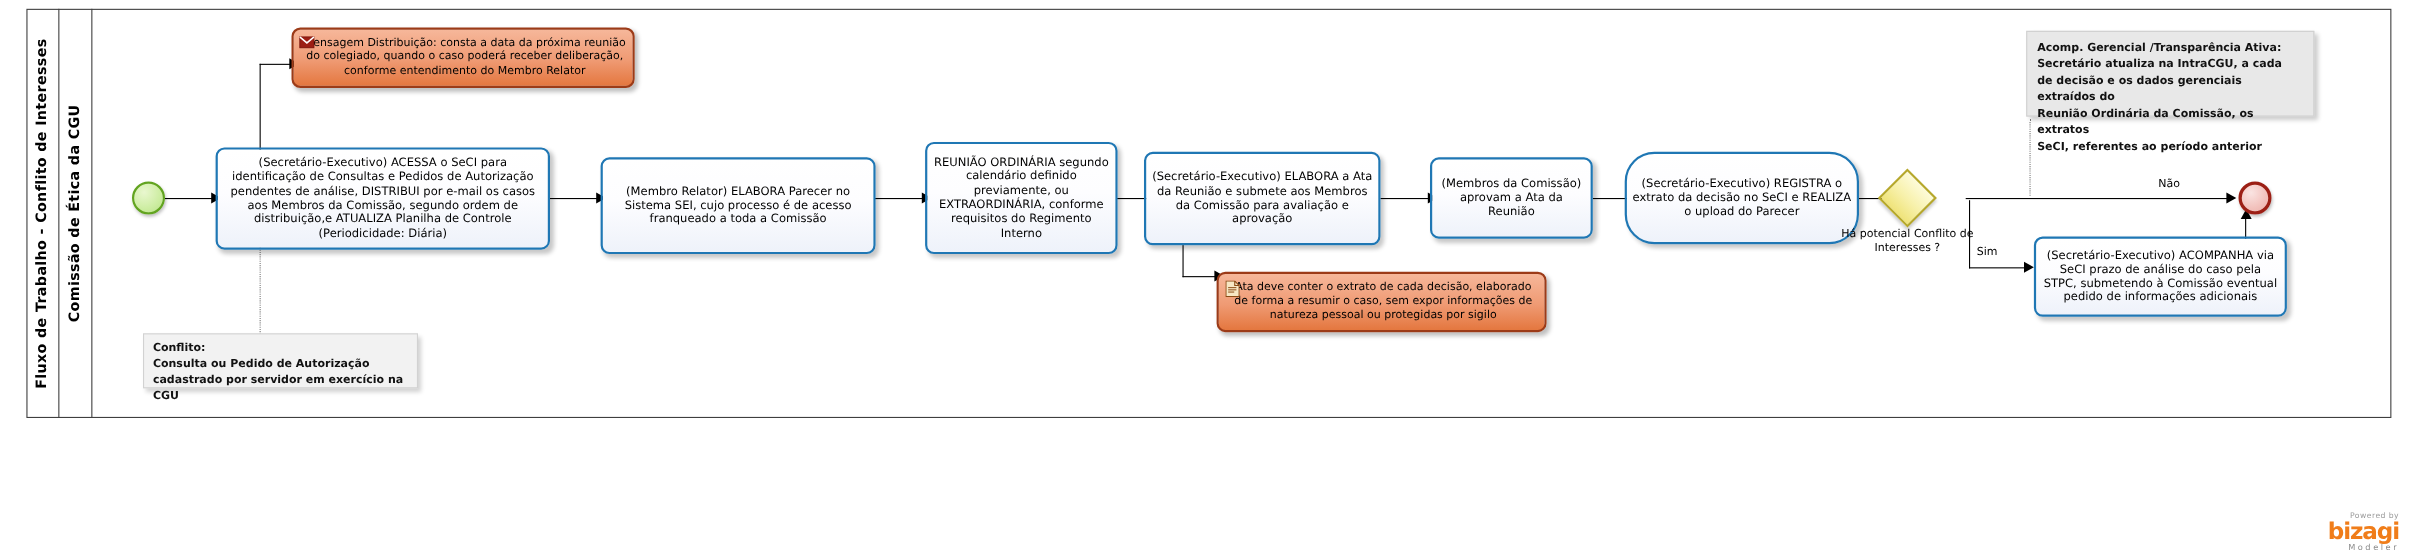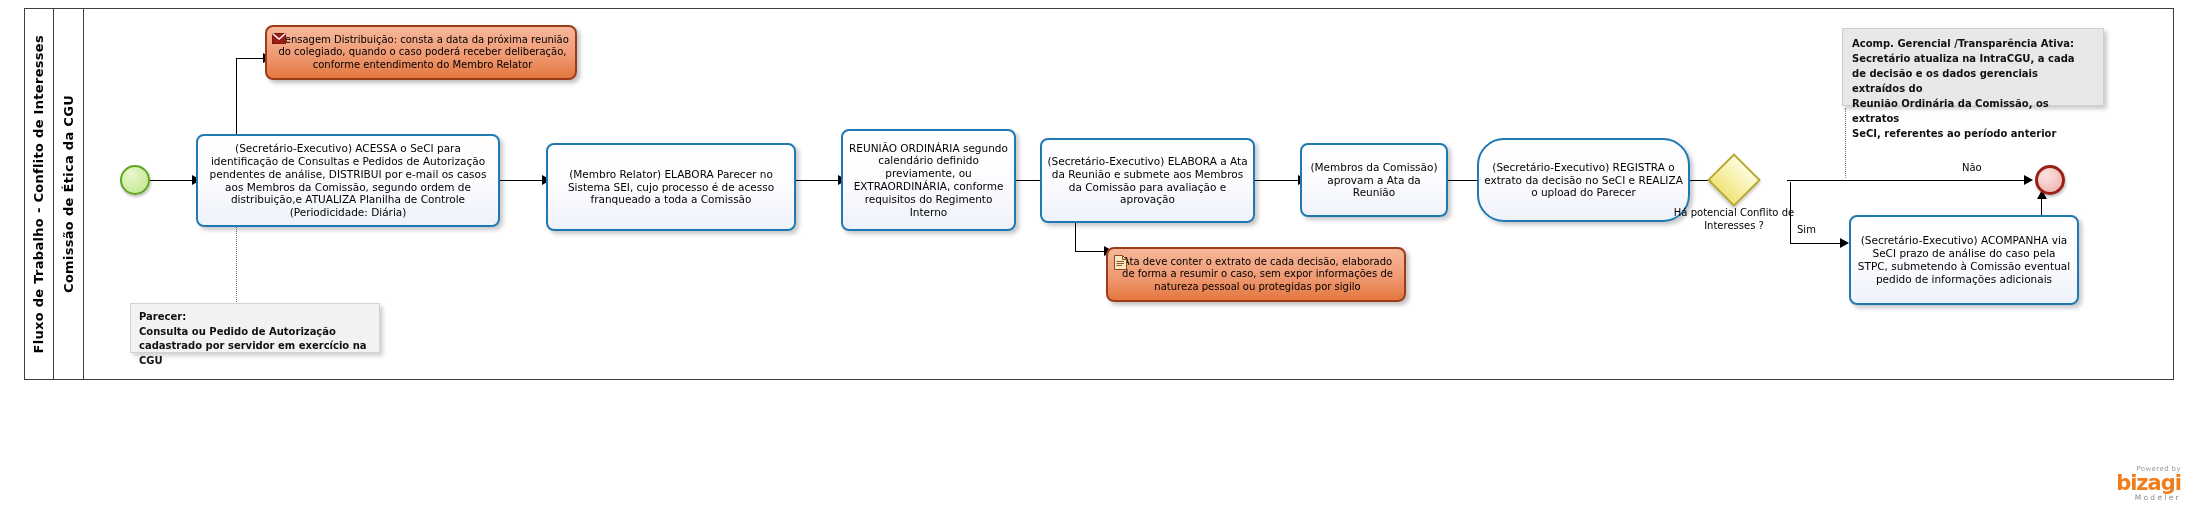--- a/index.html
+++ b/index.html
@@ -165,21 +165,21 @@
 </div>
 
 <div class="task" style="left:1300px;top:143px;width:148px;height:74px;">
   <span>(Membros da Comissão) aprovam a Ata da Reunião</span>
 </div>
 
 <div class="task" style="left:1477px;top:138px;width:213px;height:84px;border-radius:27px;">
   <span>(Secretário-Executivo)  REGISTRA o extrato da decisão no SeCI e REALIZA o upload do Parecer</span>
 </div>
 
-<div class="task" style="left:1849px;top:215px;width:230px;height:90px;">
+<div class="task" style="left:1849px;top:215px;width:230px;height:73px;">
   <span>(Secretário-Executivo) ACOMPANHA via SeCI prazo de análise do caso pela STPC, submetendo à Comissão eventual pedido de informações adicionais</span>
 </div>
 
 <div class="gateway" style="left:1715px;top:161px;"></div>
 <div class="gw-label" style="left:1668px;top:206px;width:132px;">Há potencial Conflito de Interesses ?</div>
 
 <div class="callout" style="left:265px;top:25px;width:312px;height:55px;">
   <span class="glyph">
     <svg width="14" height="11" viewBox="0 0 14 11">
       <rect x="0.5" y="0.5" width="13" height="10" fill="#9c1f15" stroke="#7d180f"></rect>
@@ -202,21 +202,21 @@
 
 <div class="note" style="left:1842px;top:28px;width:262px;height:78px;">
   <div>Acomp. Gerencial /Transparência Ativa:</div>
   <div>Secretário atualiza na IntraCGU, a cada</div>
   <div>de decisão e os dados gerenciais extraídos do</div>
   <div>Reunião Ordinária da Comissão, os extratos</div>
   <div>SeCI, referentes ao período anterior</div>
 </div>
 
 <div class="note-plain" style="left:130px;top:303px;width:250px;height:50px;">
-  <div>Parecer:</div>
+  <div>Conflito:</div>
   <div>Consulta ou Pedido de Autorização</div>
   <div>cadastrado por servidor em exercício na CGU</div>
 </div>
 
 <div class="bizagi">
   <div class="pw">Powered by</div>
   <div class="bz">bizagi</div>
   <div class="md">Modeler</div>
 </div>
 

